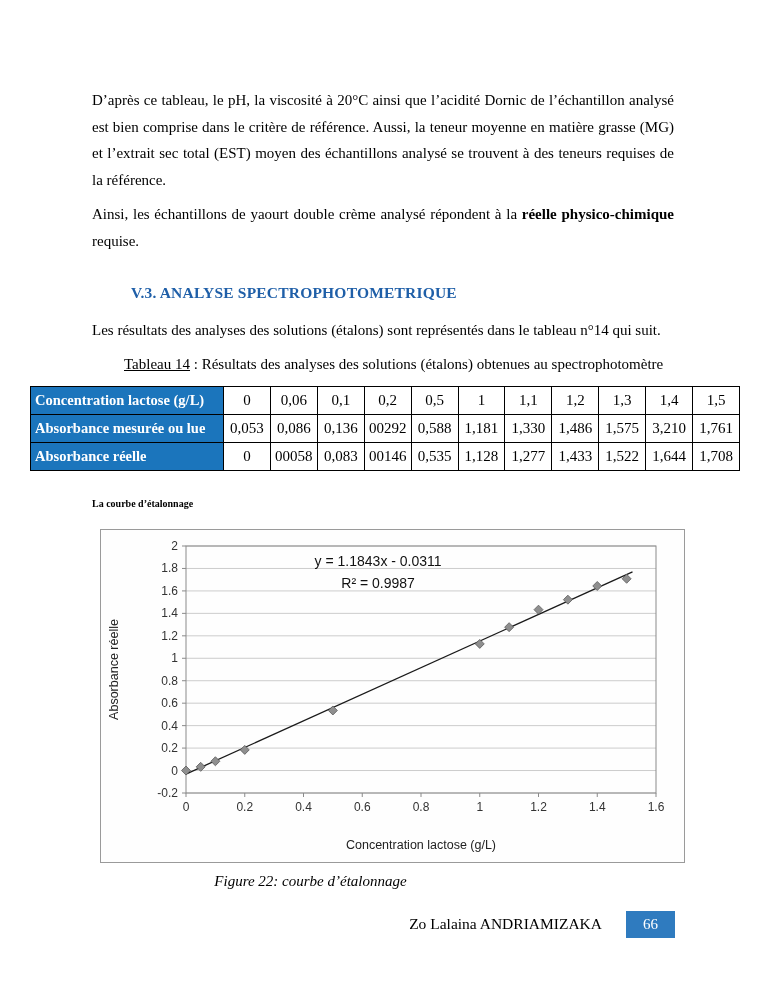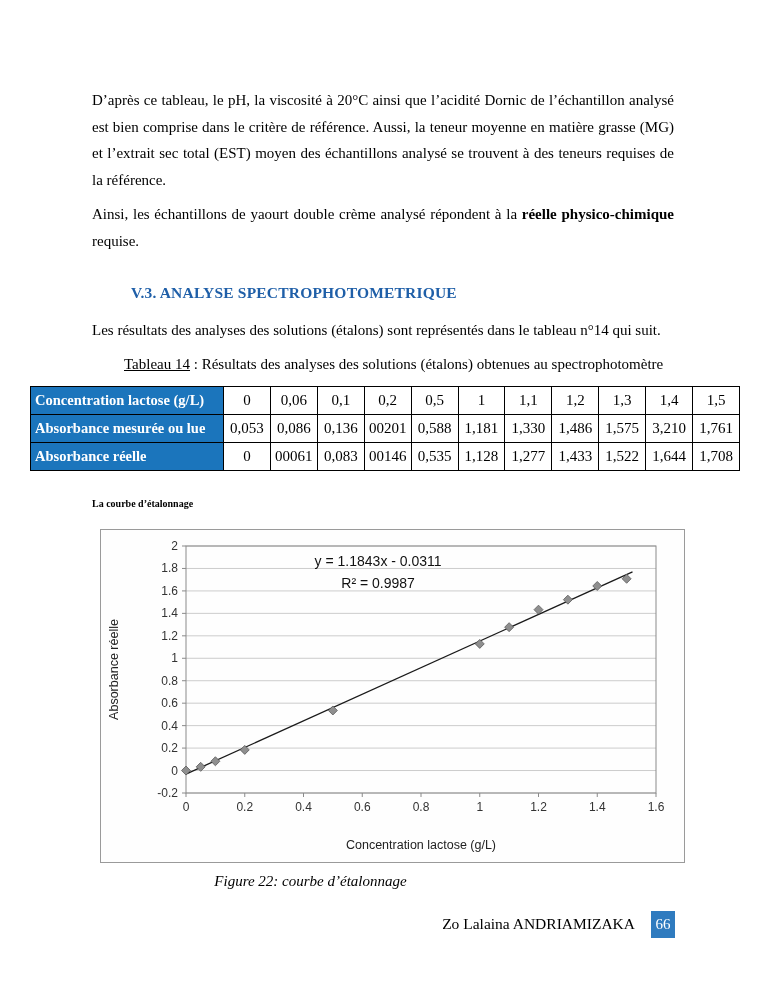--- a/index.html
+++ b/index.html
@@ -41,26 +41,26 @@
   .chart-box {
     position:absolute; left:100px; top:529px; width:585px; height:334px;
     border:1px solid #9a9a9a; background:#fefefe;
   }
   .figure-caption {
     position:absolute; left:0; top:873px; width:621px; text-align:center;
     font-size:15px; font-style:italic;
   }
   .footer {
     position:absolute; top:910px; right:90px; height:28px;
-    display:flex; align-items:center; gap:16px;
+    display:flex; align-items:center; gap:24px;
   }
   .footer-author { font-size:15.5px; }
   .page-number-badge {
     display:inline-flex; align-items:center; justify-content:center;
-    width:24px; height:27px; background:var(--blue-badge,#2F7BBF);
+    width:49px; height:27px; background:var(--blue-badge,#2F7BBF);
     color:#fff; font-size:15px;
   }
   
   .tick  { font:12px "Liberation Sans", sans-serif; fill:#333; }
   .axis-title { font:12.5px "Liberation Sans", sans-serif; fill:#222; }
   .annot { font:14px "Liberation Sans", sans-serif; fill:#111; }
 </style>
 </head>
 <body>
 
@@ -90,33 +90,33 @@
           <td>1,2</td>
           <td>1,3</td>
           <td>1,4</td>
           <td>1,5</td>
         </tr>
         <tr>
           <th>Absorbance mesurée ou lue</th>
           <td>0,053</td>
           <td>0,086</td>
           <td>0,136</td>
-          <td>00201</td>
+          <td>00292</td>
           <td>0,588</td>
           <td>1,181</td>
           <td>1,330</td>
           <td>1,486</td>
           <td>1,575</td>
           <td>3,210</td>
           <td>1,761</td>
         </tr>
         <tr>
           <th>Absorbance réelle</th>
           <td>0</td>
-          <td>00061</td>
+          <td>00058</td>
           <td>0,083</td>
           <td>00146</td>
           <td>0,535</td>
           <td>1,128</td>
           <td>1,277</td>
           <td>1,433</td>
           <td>1,522</td>
           <td>1,644</td>
           <td>1,708</td>
         </tr>

